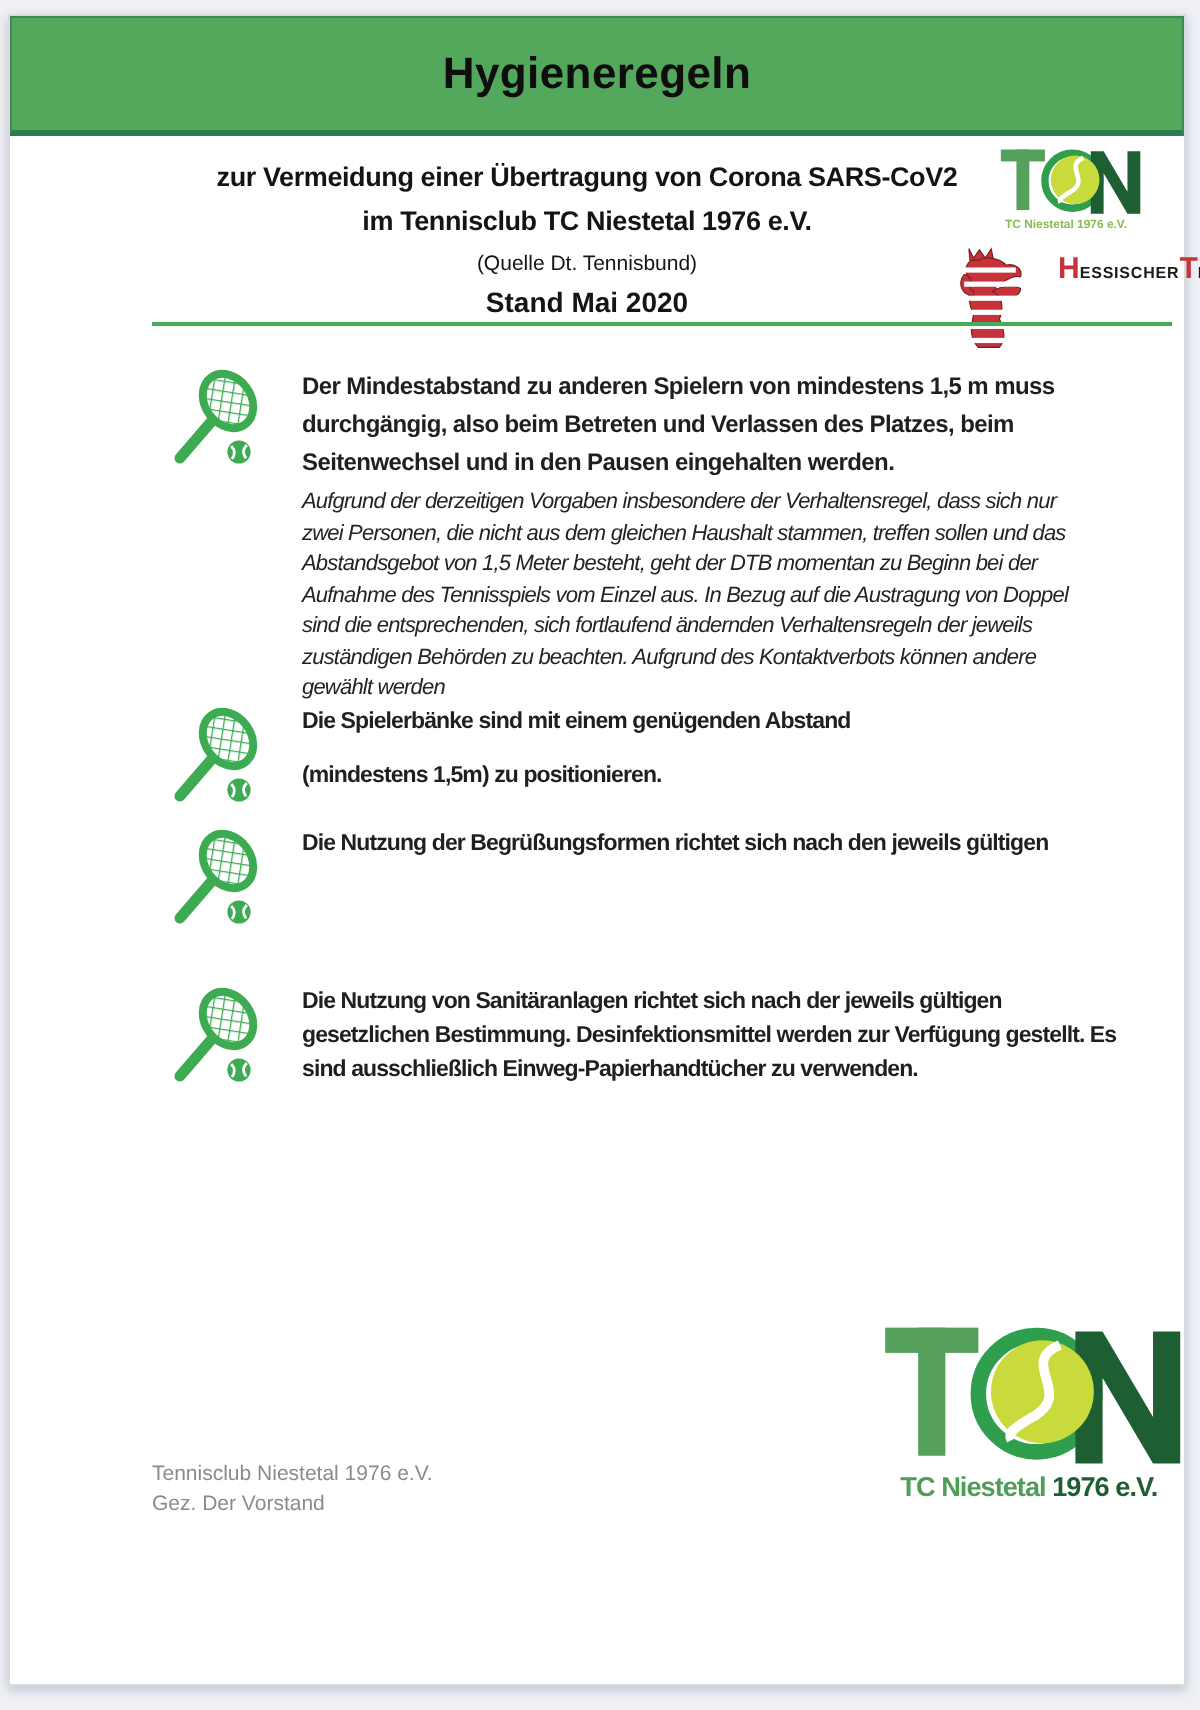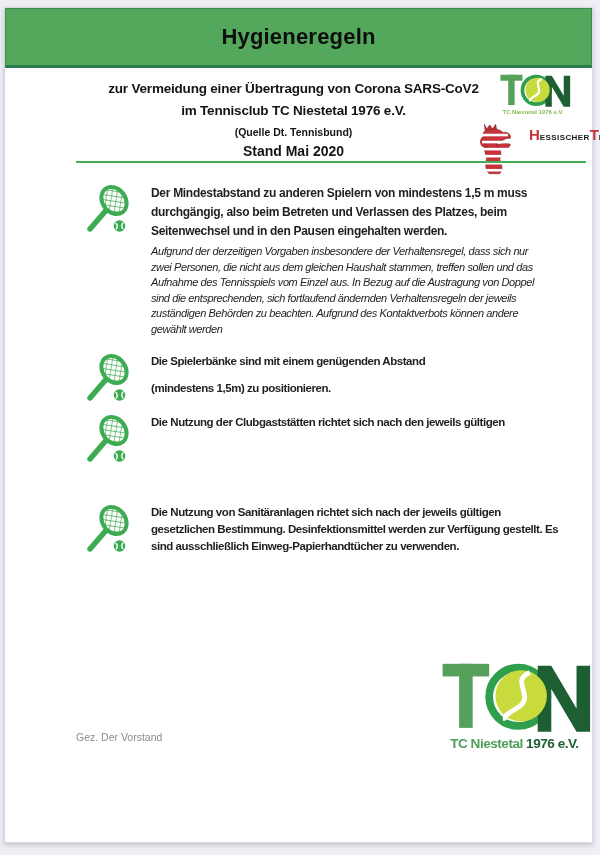--- a/index.html
+++ b/index.html
@@ -28,37 +28,37 @@
   }
   .header-title{
     font-size:22px;font-weight:bold;color:#0e0e0e;letter-spacing:.2px;
   }
   
   .intro{
     position:absolute;left:66px;top:71px;width:445px;text-align:center;color:#141414;
   }
   .intro-l1,.intro-l2{font-size:13.5px;font-weight:bold;letter-spacing:-.2px;line-height:20px;}
   .intro-l2{margin-top:2px;}
-  .intro-source{font-size:10.5px;font-weight:bold;margin-top:5px;}
+  .intro-source{font-size:10.5px;font-weight:normal;margin-top:5px;}
   .intro-date{font-size:14px;font-weight:bold;margin-top:5px;}
   
   .tcn-small{position:absolute;left:489px;top:64px;width:78px;}
   .htv{position:absolute;left:471px;top:114px;display:flex;gap:4px;align-items:flex-start;}
   .htv-text{display:flex;margin-top:5px;margin-left:11px;}
   .htv-line{line-height:15.5px;white-space:nowrap;}
   .htv-initial{color:#c8323a;font-size:15px;font-weight:bold;}
   .htv-rest{color:#1a1a1a;font-size:8px;font-weight:bold;letter-spacing:.4px;}
   
   .divider{position:absolute;left:71px;top:153px;width:510px;height:2px;background:#44ad57;}
   
   .rules{position:absolute;left:0;top:176px;width:589px;}
   .rule{display:flex;padding-left:78px;box-sizing:border-box;}
-  .rule + .rule{margin-top:16px;}
+  .rule + .rule{margin-top:0;}
   .rule:nth-child(3){margin-top:9px;}
-  .rule:nth-child(4){margin-top:38px;}
+  .rule:nth-child(4){margin-top:27px;}
   .rule-icon{width:52px;height:52px;flex:0 0 52px;}
   .rule-text{margin-left:16px;width:430px;color:#1f1f1f;}
   .bold-line{font-size:11.5px;font-weight:bold;line-height:17px;letter-spacing:-.45px;white-space:nowrap;}
   .rule.lead .bold-line{font-size:12px;line-height:19px;letter-spacing:-.3px;}
   .rule.spaced .bold-line + .bold-line{margin-top:10px;}
   .body-line{font-size:11px;line-height:15.5px;letter-spacing:-.4px;white-space:nowrap;color:#232323;font-style:italic;}
   .rule-body{margin-top:5px;}
   .rule.lead .rule-body{margin-top:3px;}
   
   .footer{position:absolute;left:71px;top:722px;color:#8b8b8b;}
@@ -138,20 +138,21 @@
     </svg>
     <div class="rule-text">
       <div class="rule-bold">
             <div class="bold-line">Der Mindestabstand zu anderen Spielern von mindestens 1,5 m muss</div>
             <div class="bold-line">durchgängig, also beim Betreten und Verlassen des Platzes, beim</div>
             <div class="bold-line">Seitenwechsel und in den Pausen eingehalten werden.</div>
           </div>
       <div class="rule-body">
             <div class="body-line">Aufgrund der derzeitigen Vorgaben insbesondere der Verhaltensregel, dass sich nur</div>
             <div class="body-line">zwei Personen, die nicht aus dem gleichen Haushalt stammen, treffen sollen und das</div>
+            <div class="body-line">Abstandsgebot von 1,5 Meter besteht, geht der DTB momentan zu Beginn bei der</div>
             <div class="body-line">Aufnahme des Tennisspiels vom Einzel aus. In Bezug auf die Austragung von Doppel</div>
             <div class="body-line">sind die entsprechenden, sich fortlaufend ändernden Verhaltensregeln der jeweils</div>
             <div class="body-line">zuständigen Behörden zu beachten. Aufgrund des Kontaktverbots können andere</div>
             <div class="body-line">gewählt werden</div>
           </div>
     </div>
   </div>
 
   <div class="rule spaced">
     <svg class="rule-icon" viewBox="0 0 52 52">
@@ -188,21 +189,21 @@
       <g transform="rotate(-36 31 16.5)">
         <ellipse cx="31" cy="16.5" rx="11.5" ry="14.5" fill="url(#netpat)"></ellipse>
         <ellipse cx="31" cy="16.5" rx="11.5" ry="14.5" fill="none" stroke="#3dab52" stroke-width="4"></ellipse>
       </g>
       <line x1="22.5" y1="27" x2="7" y2="45" stroke="#3dab52" stroke-width="5.5" stroke-linecap="round"></line>
       <circle cx="36.5" cy="42" r="5.8" fill="#3dab52"></circle>
       <path d="M32.6 39 C34.6 41, 34.6 43.5, 33 45.5 M40.4 38.5 C38.4 40.5, 38.4 43, 40 45.2" stroke="#ffffff" stroke-width="1.4" fill="none"></path>
     </svg>
     <div class="rule-text">
       <div class="rule-bold">
-            <div class="bold-line">Die Nutzung der Clubgaststätten richtet sich nach den jeweils gültigen</div>
+            <div class="bold-line">Die Nutzung der Begrüßungsformen richtet sich nach den jeweils gültigen</div>
           </div>
 
     </div>
   </div>
 
   <div class="rule">
     <svg class="rule-icon" viewBox="0 0 52 52">
       <defs>
         <pattern id="netpat" width="5" height="5" patternUnits="userSpaceOnUse" patternTransform="rotate(45)">
           <rect width="5" height="5" fill="#ffffff"></rect>
@@ -222,20 +223,21 @@
             <div class="bold-line">Die Nutzung von Sanitäranlagen richtet sich nach der jeweils gültigen</div>
             <div class="bold-line">gesetzlichen Bestimmung. Desinfektionsmittel werden zur Verfügung gestellt. Es</div>
             <div class="bold-line">sind ausschließlich Einweg-Papierhandtücher zu verwenden.</div>
           </div>
 
     </div>
   </div>
 </div>
 
   <div class="footer">
+    <div class="footer-line">Tennisclub Niestetal 1976 e.V.</div>
     <div class="footer-line">Gez. Der Vorstand</div>
   </div>
 
   <div class="tcn-large">
     <svg viewBox="0 0 170 100" width="165">
       <rect x="14" y="6" width="48" height="13" fill="#55a05a"></rect>
       <rect x="31" y="6" width="14" height="66" fill="#55a05a"></rect>
       <circle cx="92" cy="40" r="30" fill="none" stroke="#2f9e4d" stroke-width="8"></circle>
       <polygon points="112,8 126,8 152,52 152,8 166,8 166,76 152,76 126,32 126,76 112,76" fill="#1d5f33"></polygon>
       <circle cx="95" cy="39" r="26.5" fill="#c9da3d"></circle>

